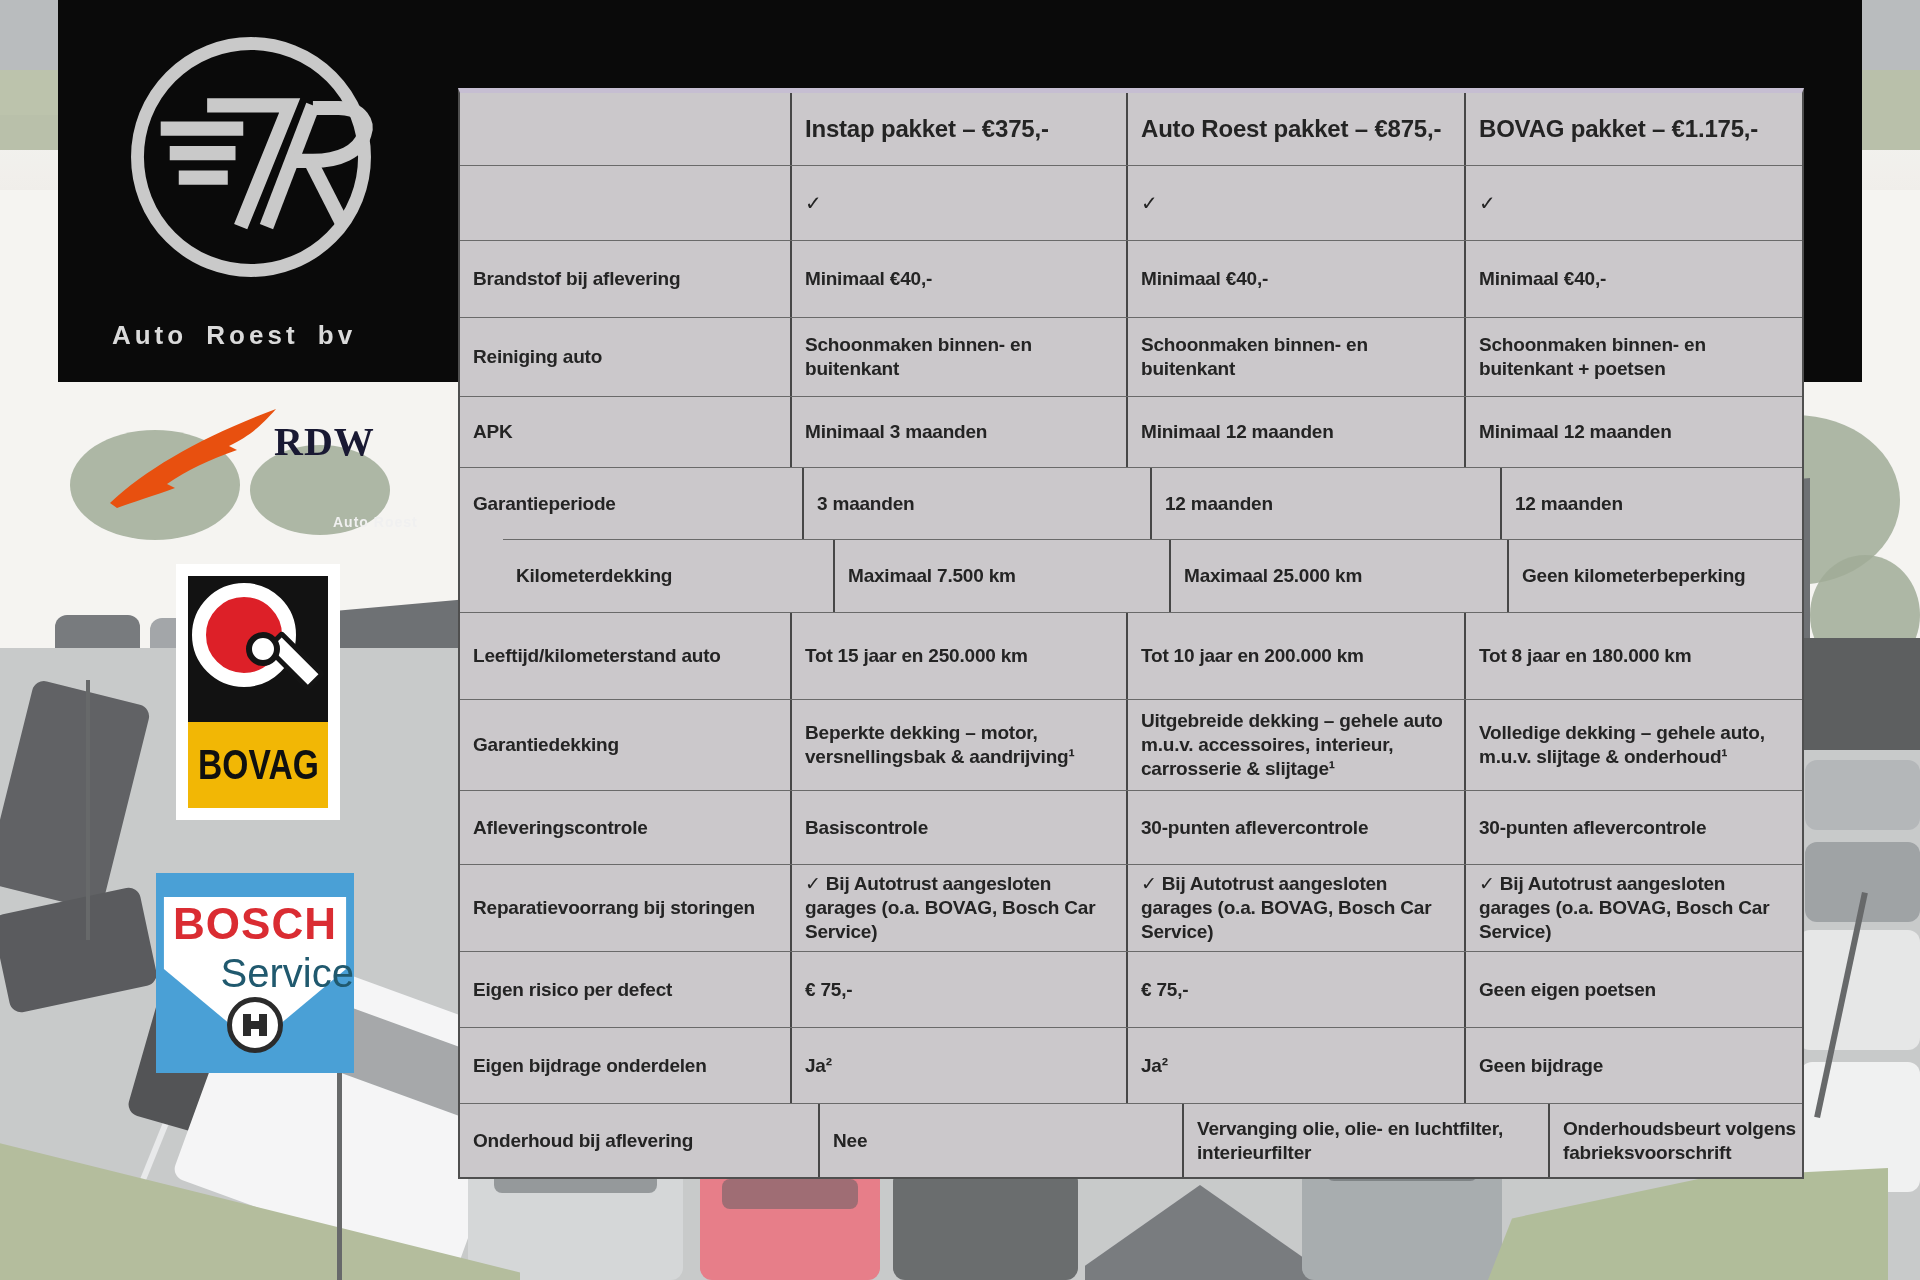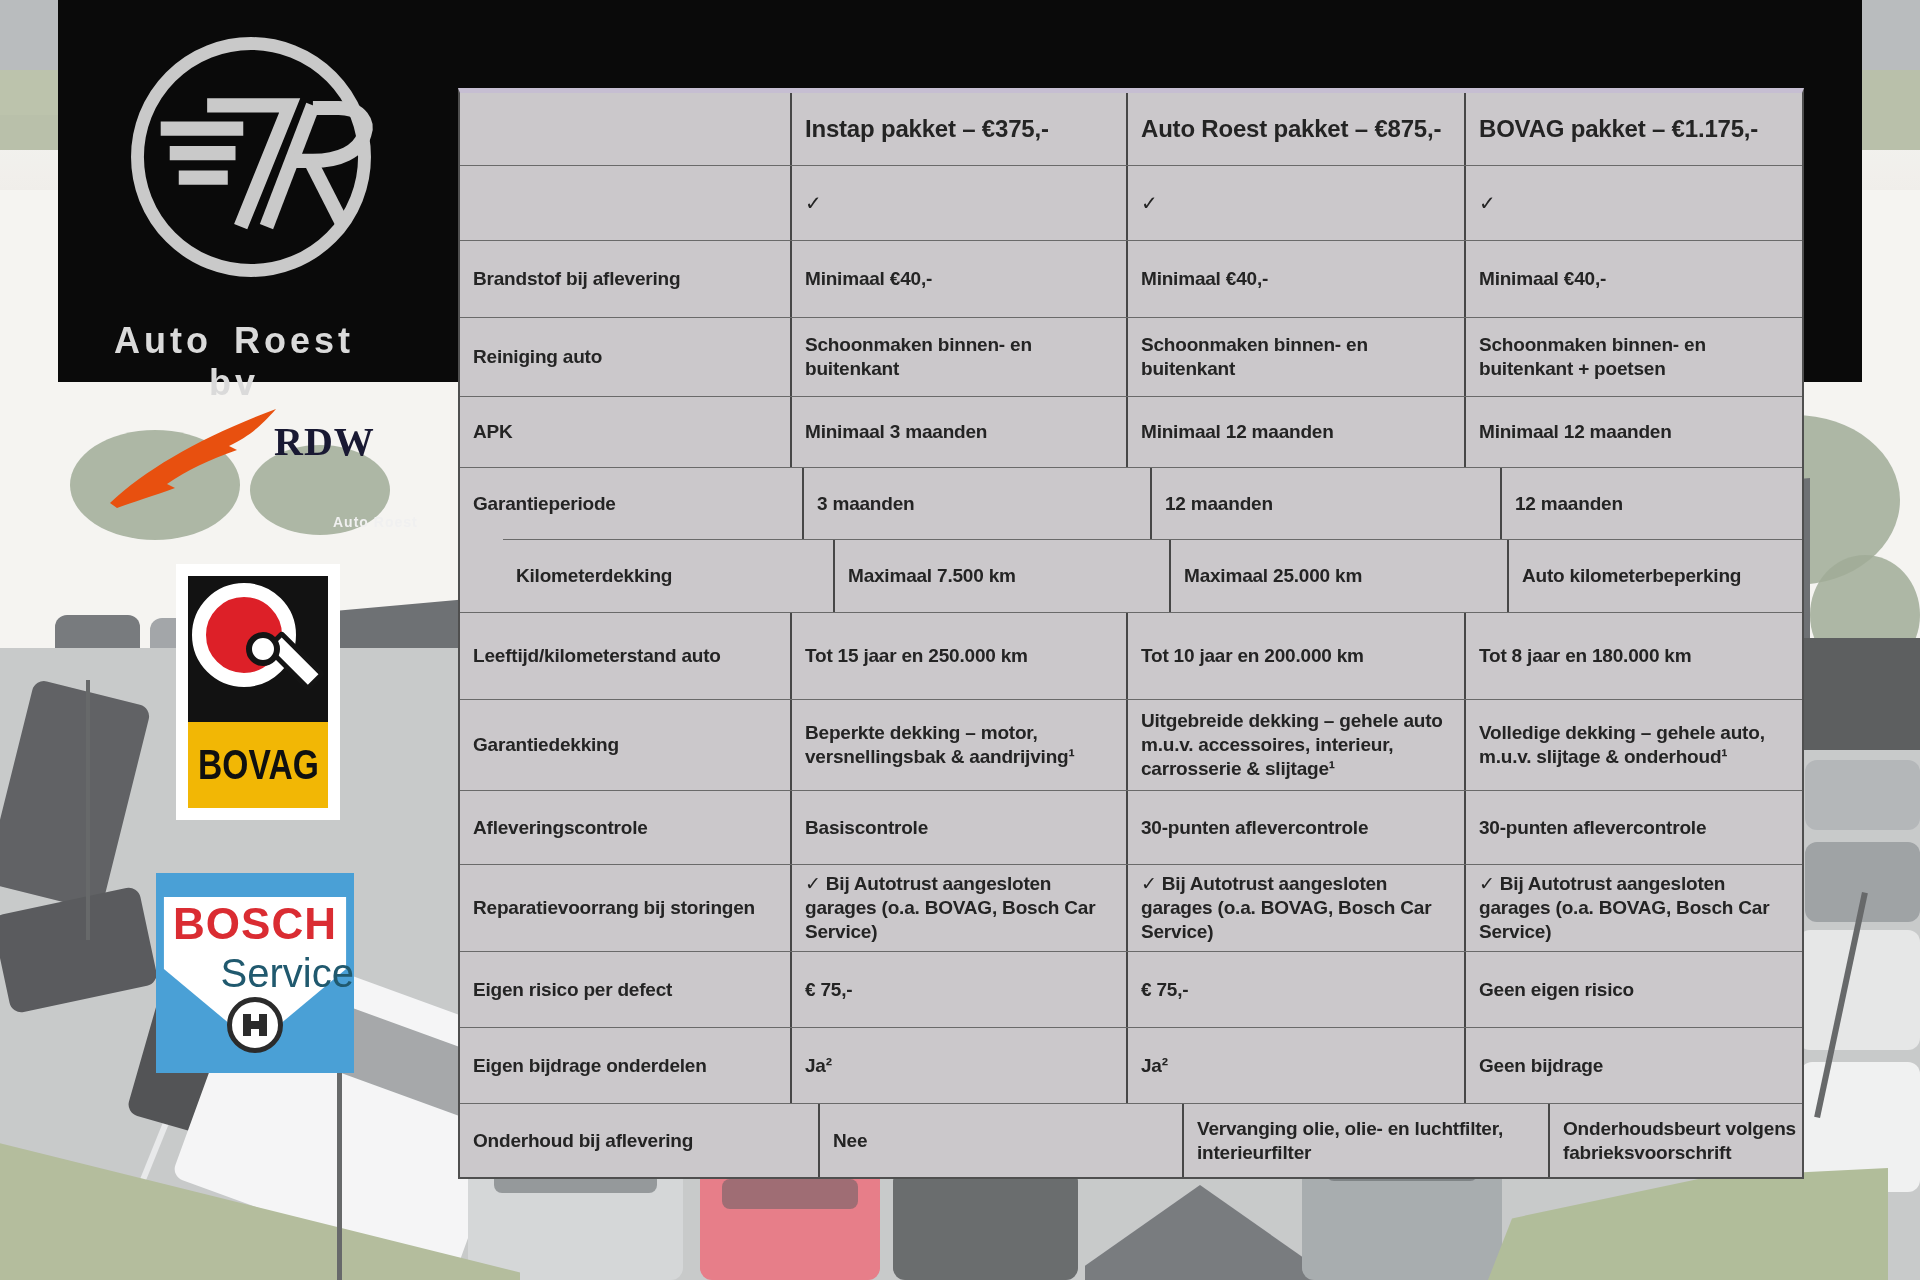--- a/index.html
+++ b/index.html
@@ -30,21 +30,21 @@
   .ph-grass-left  { left:0; top:1128px; width:520px; height:152px; background:#9fab82;
                     clip-path:polygon(0 10%,100% 95%,100% 100%,0 100%); }
   .ph-grass-right { left:1488px; top:1168px; width:400px; height:112px; background:#9cab7e;
                     clip-path:polygon(0 100%,6% 45%,55% 8%,100% 0,100% 100%); }
   .scene::after { content:''; position:absolute; inset:0; background:rgba(255,255,255,.22); }
 
   
   .band { position:absolute; left:58px; top:0; width:1804px; height:382px; background:#0a0a0a; }
   .ar-logo { position:absolute; left:122px; top:28px; width:258px; height:258px; }
   .ar-name { position:absolute; left:84px; top:320px; width:300px; text-align:center;
-             font-size:36px; font-weight:bold; color:#dadada; letter-spacing:4px; word-spacing:8px; }
+             font-size:26px; font-weight:bold; color:#dadada; letter-spacing:4px; word-spacing:8px; }
 
   
   .rdw-logo { position:absolute; left:108px; top:398px; width:300px; height:115px; }
   .rdw-text { position:absolute; left:166px; top:20px; font-family:"Liberation Serif","DejaVu Serif",serif;
               font-weight:700; font-size:40px; color:#191933; letter-spacing:1px; }
 
   
   .bovag-logo { position:absolute; left:176px; top:564px; width:164px; height:256px; background:#fff; }
   .bovag-top  { position:absolute; left:12px; top:12px; width:140px; height:146px; background:#121212; }
   .bovag-ring { position:absolute; left:4px; top:7px; width:76px; height:76px; border:14px solid #fff;
@@ -224,21 +224,21 @@
       <div class="tcell">Garantieperiode</div>
       <div class="tcell">3 maanden</div>
       <div class="tcell">12 maanden</div>
       <div class="tcell">12 maanden</div>
     </div>
 
     <div class="trow" style="min-height:72px;margin-left:43px;">
       <div class="tcell">Kilometerdekking</div>
       <div class="tcell">Maximaal 7.500 km</div>
       <div class="tcell">Maximaal 25.000 km</div>
-      <div class="tcell">Auto kilometerbeperking</div>
+      <div class="tcell">Geen kilometerbeperking</div>
     </div>
 
     <div class="trow" style="min-height:86px;">
       <div class="tcell">Leeftijd/kilometerstand auto</div>
       <div class="tcell">Tot 15 jaar en 250.000 km</div>
       <div class="tcell">Tot 10 jaar en 200.000 km</div>
       <div class="tcell">Tot 8 jaar en 180.000 km</div>
     </div>
 
     <div class="trow" style="min-height:90px;">
@@ -259,21 +259,21 @@
       <div class="tcell">Reparatievoorrang bij storingen</div>
       <div class="tcell">✓ Bij Autotrust aangesloten garages (o.a. BOVAG, Bosch Car Service)</div>
       <div class="tcell">✓ Bij Autotrust aangesloten garages (o.a. BOVAG, Bosch Car Service)</div>
       <div class="tcell">✓ Bij Autotrust aangesloten garages (o.a. BOVAG, Bosch Car Service)</div>
     </div>
 
     <div class="trow" style="min-height:75px;">
       <div class="tcell">Eigen risico per defect</div>
       <div class="tcell">€ 75,-</div>
       <div class="tcell">€ 75,-</div>
-      <div class="tcell">Geen eigen risico</div>
+      <div class="tcell">Geen eigen poetsen</div>
     </div>
 
     <div class="trow" style="min-height:75px;">
       <div class="tcell">Eigen bijdrage onderdelen</div>
       <div class="tcell">Ja²</div>
       <div class="tcell">Ja²</div>
       <div class="tcell">Geen bijdrage</div>
     </div>
 
     <div class="trow" style="min-height:73px;gap:28px;">

